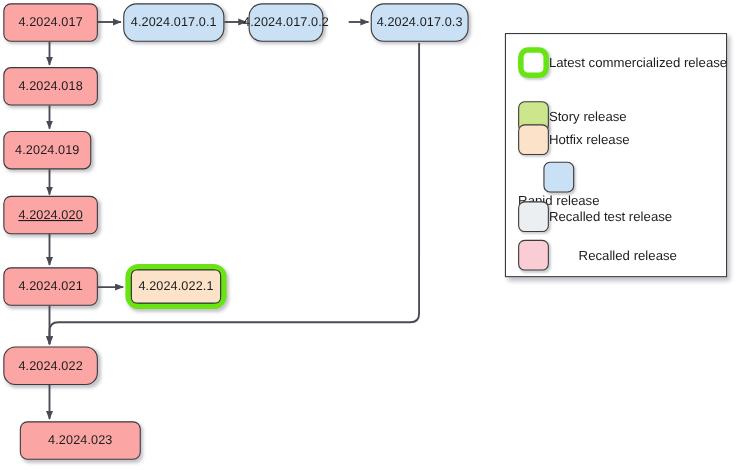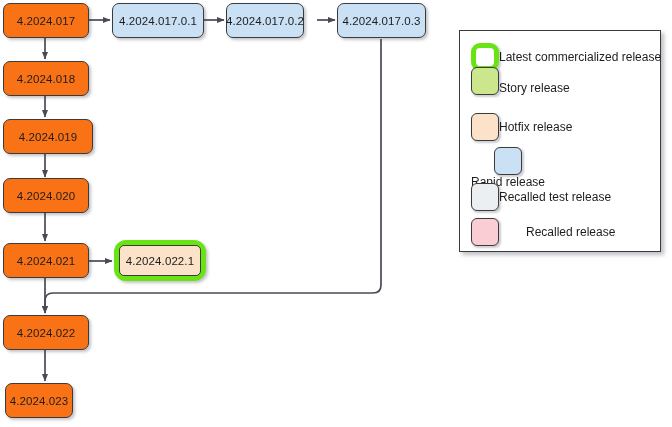--- a/index.html
+++ b/index.html
@@ -40,22 +40,22 @@
     border-radius: 7px;
     display: flex;
     align-items: center;
     justify-content: center;
     font-size: 11.5px;
     color: #1d1d1d;
     letter-spacing: 0.1px;
     white-space: nowrap;
     box-shadow: 2px 2px 3px rgba(60,60,80,0.30);
   }
-  .node.story   { background: #f97316; }
-  .node.rapid   { background: #c9e0f5; }
+  .node.story   { background: #fca5a5; }
+  .node.rapid   { background: #c9e0f5; border-radius: 12px; }
   .node.hotfix  { background: #fbe2c8; }
 
   
   .highlight-ring {
     position: absolute;
     box-sizing: border-box;
     border: 5px solid #67e411;
     border-radius: 12px;
     box-shadow: 2px 2px 3px rgba(60,60,80,0.30);
     background: #0f172a;
@@ -146,66 +146,66 @@
   </svg>
 
   <div class="node story" style="left:3px; top:3px; width:86px; height:35px;">
     <span>4.2024.017</span>
   </div>
 
   <div class="node story" style="left:3px; top:61px; width:86px; height:35px;">
     <span>4.2024.018</span>
   </div>
 
-  <div class="node story" style="left:3px; top:119px; width:90px; height:35px;">
+  <div class="node story" style="left:3px; top:119px; width:80px; height:35px;">
     <span>4.2024.019</span>
   </div>
 
-  <div class="node story" style="left:3px; top:178px; width:86px; height:35px;">
+  <div class="node story" style="left:3px; top:178px; width:86px; height:35px;text-decoration:underline;">
     <span>4.2024.020</span>
   </div>
 
   <div class="node story" style="left:3px; top:243px; width:86px; height:35px;">
     <span>4.2024.021</span>
   </div>
 
-  <div class="node story" style="left:3px; top:315px; width:86px; height:35px;">
+  <div class="node story" style="left:3px; top:315px; width:86px; height:35px;border-radius:11px;">
     <span>4.2024.022</span>
   </div>
 
-  <div class="node story" style="left:5px; top:383px; width:68px; height:35px;">
+  <div class="node story" style="left:18px; top:383px; width:110px; height:35px;">
     <span>4.2024.023</span>
   </div>
 
   <div class="node rapid" style="left:112px; top:3px; width:92px; height:35px;">
     <span>4.2024.017.0.1</span>
   </div>
 
-  <div class="node rapid" style="left:226px; top:3px; width:78px; height:35px;">
+  <div class="node rapid" style="left:226px; top:3px; width:68px; height:35px;">
     <span>4.2024.017.0.2</span>
   </div>
 
   <div class="node rapid" style="left:337px; top:3px; width:89px; height:35px;">
     <span>4.2024.017.0.3</span>
   </div>
 
   <div class="highlight-ring" style="left:114px; top:240px; width:92px; height:41px;">
     <div class="node hotfix">
       <span>4.2024.022.1</span>
     </div>
   </div>
 
   <div id="legend">
 
     <div class="legend-row" style="top:11px;">
       <span class="swatch latest"></span>
       <span class="legend-label">Latest commercialized release</span>
     </div>
 
-    <div class="legend-row" style="top:34px;align-items:flex-end;">
+    <div class="legend-row" style="top:60px;">
       <span class="swatch story"></span>
       <span class="legend-label">Story release</span>
     </div>
 
     <div class="legend-row" style="top:81px;">
       <span class="swatch hotfix"></span>
       <span class="legend-label">Hotfix release</span>
     </div>
 
     <div class="legend-row" style="top:116px;flex-direction:column;">

